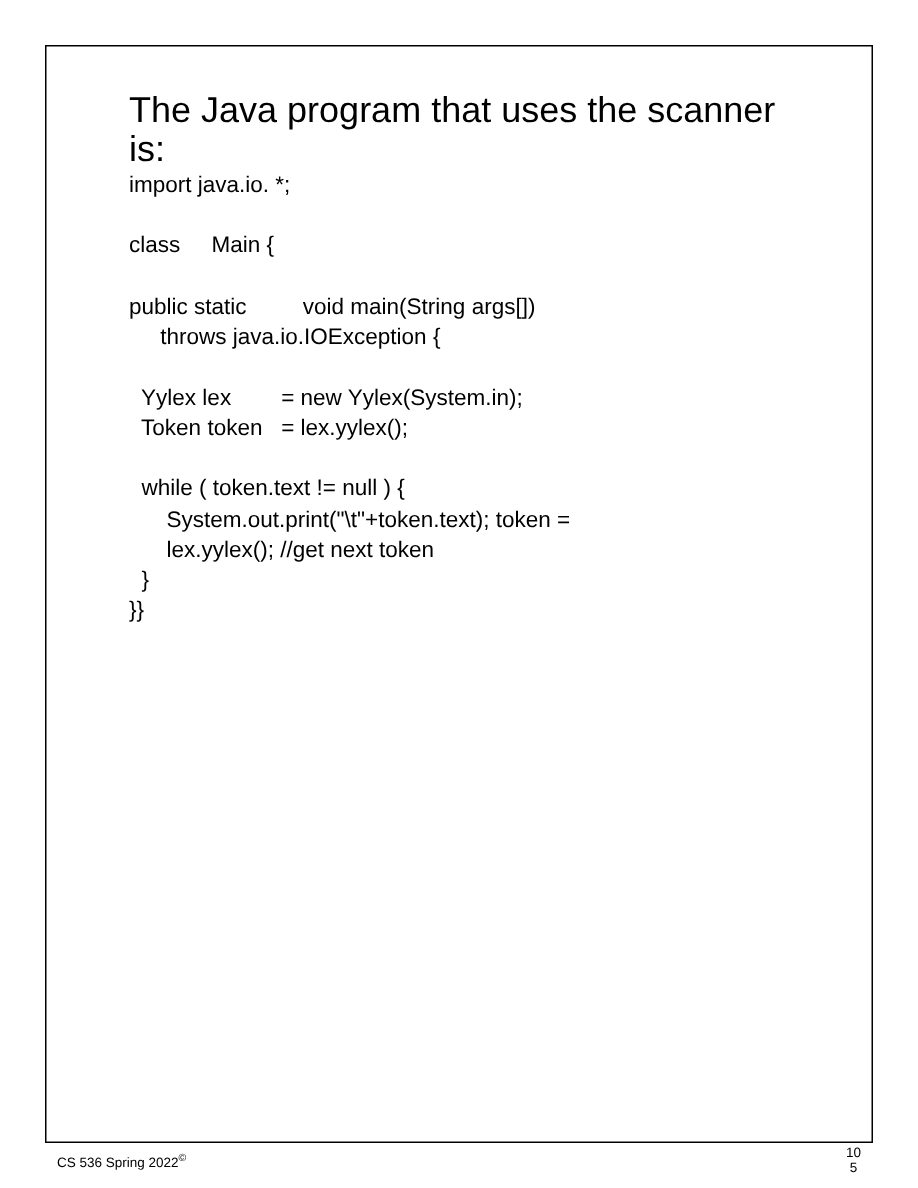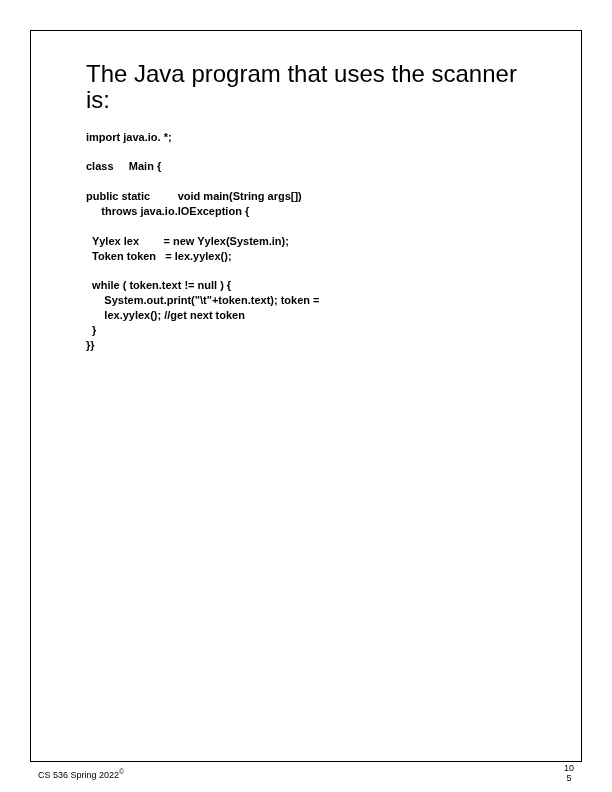--- a/index.html
+++ b/index.html
@@ -21,27 +21,26 @@
       right: 30px;
       bottom: 30px;
       border: 1px solid black;
     }
     .content {
       padding: 30px 55px 10px 55px;
     }
     .title {
       font-size: 24px;
       font-weight: normal;
-      margin-bottom: 16px;
       line-height: 1.1;
     }
     .code-block {
       font-family: Arial, Helvetica, sans-serif;
-      font-weight: bold;
-      font-size: 11px;
+      font-weight: normal;
+      font-size: 15px;
       line-height: 1.35;
       white-space: pre;
     }
     .footer-left {
       position: absolute;
       bottom: 12px;
       left: 38px;
       font-size: 9px;
       font-family: Arial, sans-serif;
     }

